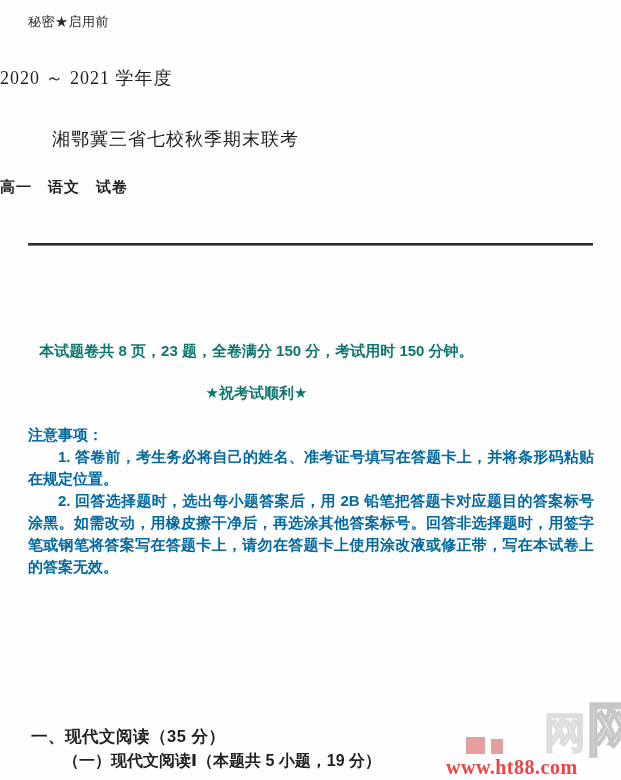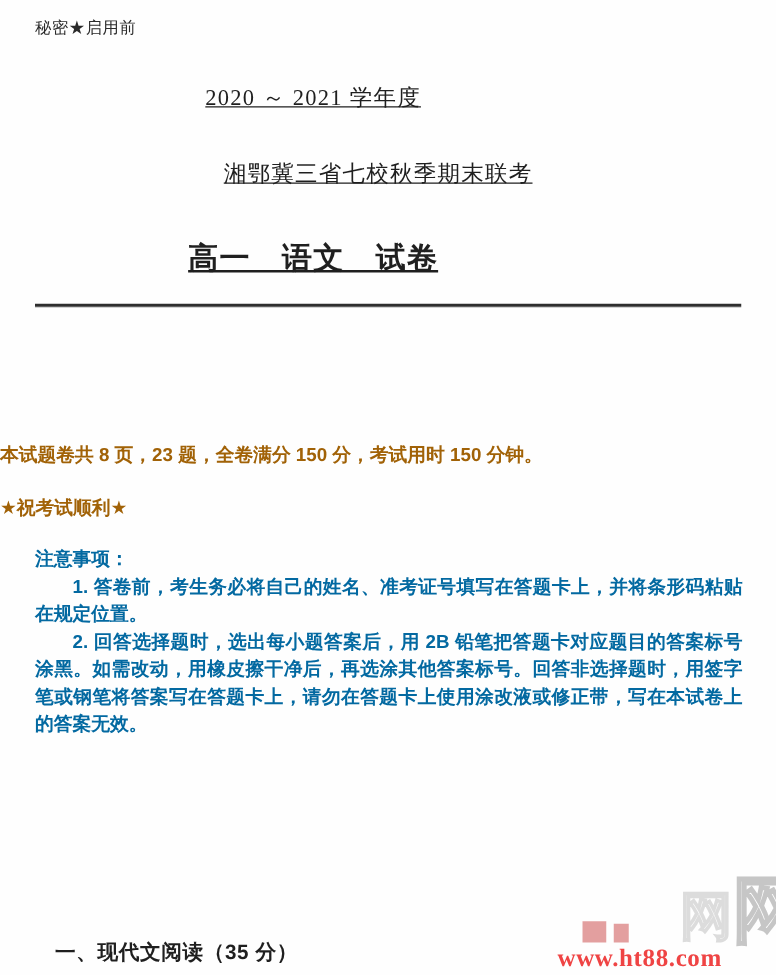--- a/index.html
+++ b/index.html
@@ -9,47 +9,47 @@
     background:#fefefe;
     overflow:hidden;
     font-family:"Liberation Serif","DejaVu Serif",serif;
     color:#1f1f1f;
   }
   .gothic{font-family:"Liberation Sans","DejaVu Sans",sans-serif;}
   .secrecy{
     position:absolute;left:28px;top:13px;
     font-size:13px;letter-spacing:.5px;color:#2a2a2a;
   }
-  .title-line{position:absolute;left:0;width:501px;text-align:center;white-space:pre;text-decoration:underline;}
+  .title-line{position:absolute;left:0;width:501px;text-align:left;white-space:pre;}
   .t1{top:48px;font-size:18px;letter-spacing:1px;}
   .t2{top:85px;font-size:18px;letter-spacing:1px;transform:translateX(52px);}
-  .t3{top:124px;font-size:24px;font-weight:700;letter-spacing:1px;}
+  .t3{top:112px;font-size:15px;font-weight:700;letter-spacing:1px;}
   .rule{
     position:absolute;left:28px;top:243px;width:565px;height:3px;
     background:linear-gradient(to bottom,#2e2e2e 0%,#2e2e2e 55%,#a8a8a8 100%);
   }
   .notice-line{
-    position:absolute;left:0;width:513px;
-    font-size:15px;font-weight:700;color:#a16207;white-space:pre;
+    position:absolute;left:0;width:513px;text-align:center;
+    font-size:15px;font-weight:700;color:#0f766e;white-space:pre;
   }
   .n1{top:257px;}
   .n2{top:280px;}
   .notes{
     position:absolute;left:28px;top:301px;width:566px;
     font-size:15px;line-height:22px;font-weight:700;
     text-align:justify;color:#0369a1;
   }
   .notes p{margin:0;}
   .notes .indent{text-indent:2em;}
   .content{
     position:absolute;left:28px;top:445px;width:566px;
     font-size:16px;line-height:22px;
     text-align:justify;
   }
-  .content p{margin:16px;}
+  .content p{margin:3px;}
   .sec-h{font-weight:700;font-size:16.5px;letter-spacing:.5px;}
   .sub-h{font-weight:700;font-size:16px;text-indent:2em;}
   .wm-layer{position:absolute;left:0;top:0;width:621px;height:780px;pointer-events:none;}
   .wm-logo{
     position:absolute;left:586px;top:700px;
     font-size:58px;font-weight:700;line-height:1;
     font-family:"Liberation Sans","DejaVu Sans",sans-serif;
     color:rgba(255,255,255,0.1);
     -webkit-text-stroke:2px #c6c6c6;
     z-index:0;

